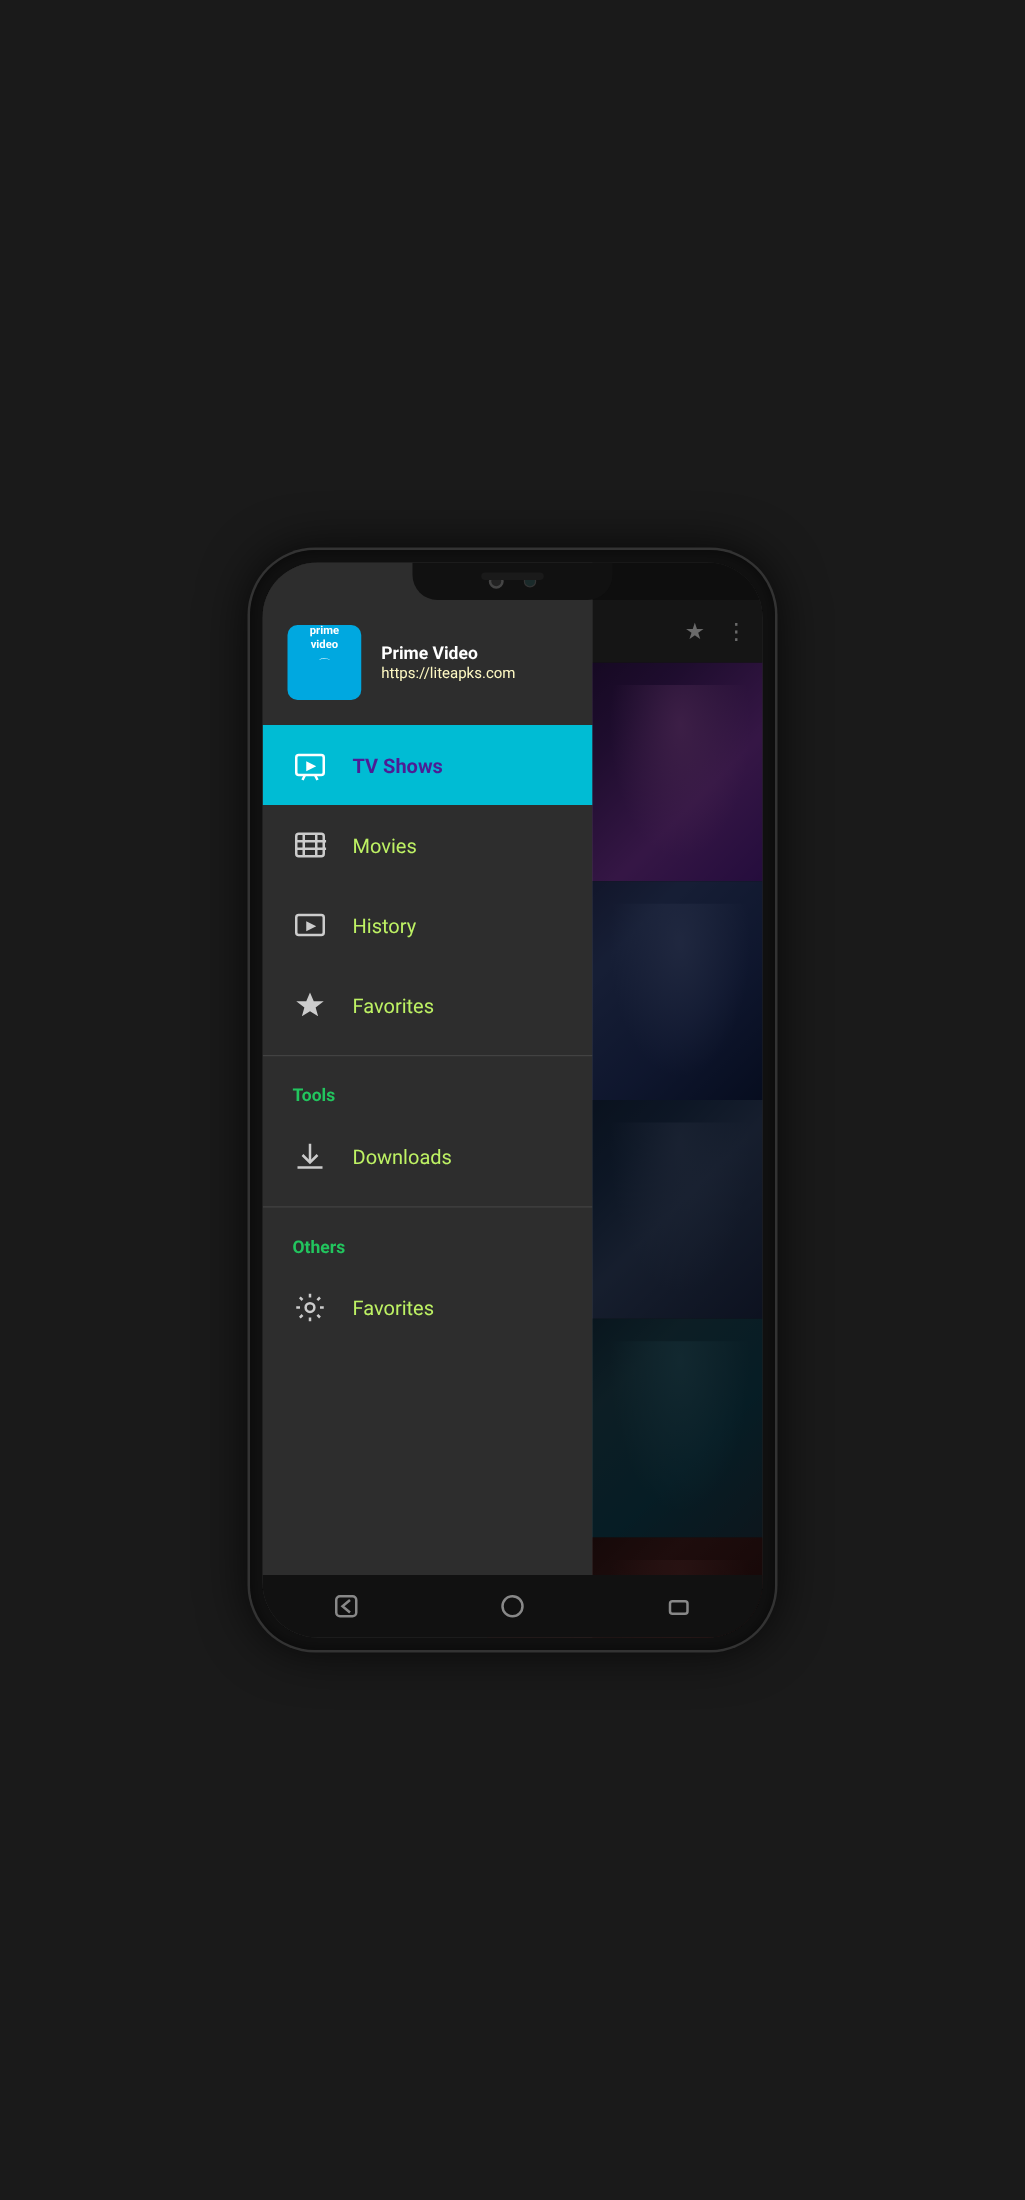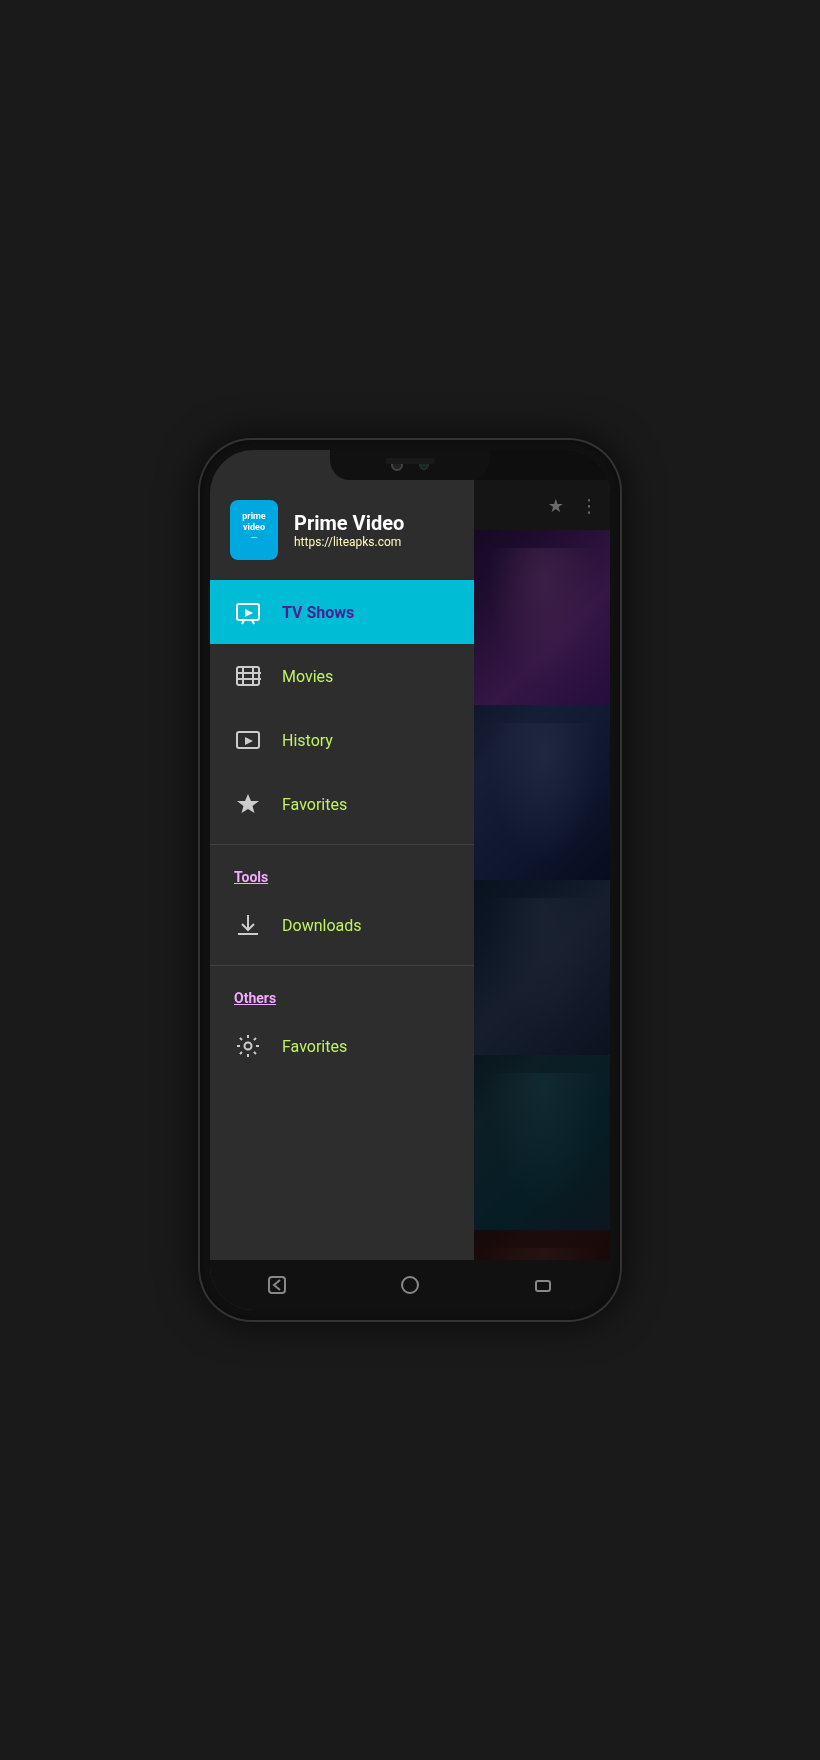--- a/index.html
+++ b/index.html
@@ -211,26 +211,25 @@
 
     
     .drawer-header {
       padding: 50px 20px 20px 20px;
       display: flex;
       align-items: center;
       gap: 16px;
     }
 
     .app-logo {
-      width: 48px;
+      width: 59px;
       height: 60px;
       background: #00a8e0;
       border-radius: 8px;
       display: flex;
-      align-items: center;
       justify-content: center;
       flex-shrink: 0;
     }
 
     .logo-text {
       color: #fff;
       font-size: 9px;
       font-weight: bold;
       text-align: center;
       line-height: 1.2;
@@ -242,21 +241,21 @@
       margin-top: 2px;
     }
 
     .drawer-app-info {
       display: flex;
       flex-direction: column;
     }
 
     .drawer-app-name {
       color: #fff;
-      font-size: 20px;
+      font-size: 14px;
       font-weight: bold;
     }
 
     .drawer-app-url {
       color: #fef9c3;
       font-size: 12px;
     }
 
     
     .nav-item {
@@ -296,25 +295,24 @@
       fill: none;
     }
 
     .divider {
       height: 1px;
       background: rgba(255,255,255,0.1);
       margin: 8px 0;
     }
 
     .section-label {
-      color: #f0abfc;
+      color: #22c55e;
       font-size: 14px;
       font-weight: bold;
       padding: 16px 24px 8px 24px;
-      text-decoration: underline;
     }
 
     
     .bottom-nav {
       position: absolute;
       bottom: 0;
       left: 0;
       right: 0;
       height: 50px;
       background: #111;

